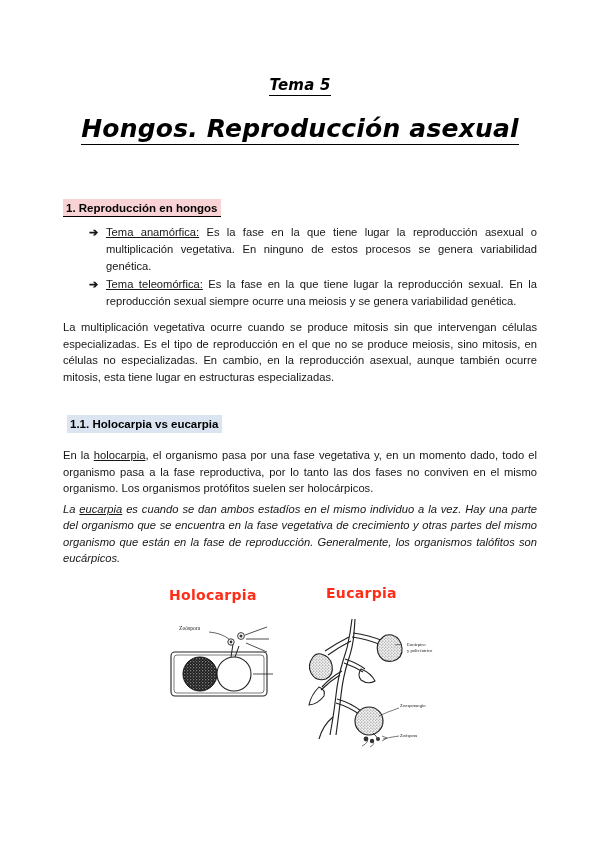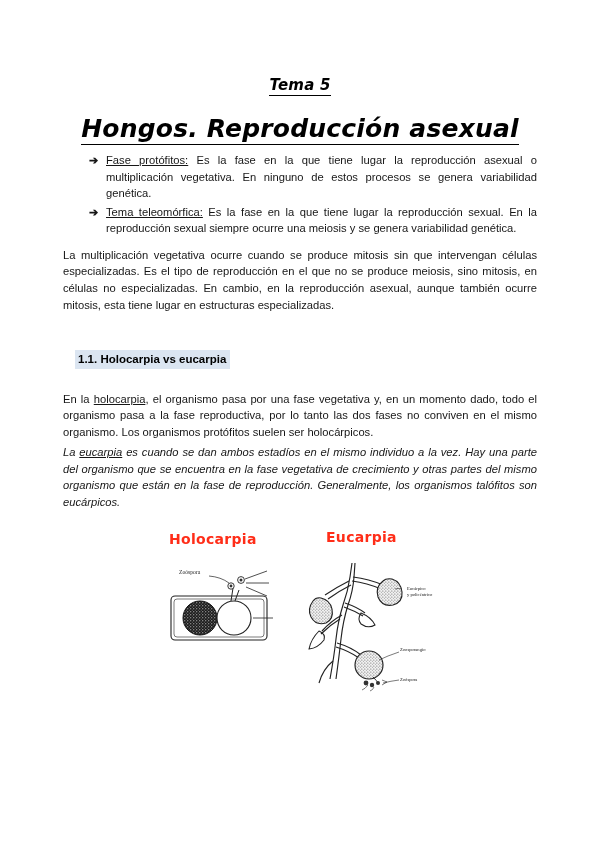--- a/index.html
+++ b/index.html
@@ -61,21 +61,21 @@
     background: #f9d2d6;
     padding: 2px 4px 1px 3px;
     border-bottom: 1.3px solid #000;
     line-height: 1.25;
   }
   .heading1-wrap { margin-top: 53px; }
 
   .heading2 {
     font-size: 11.5px;
     font-weight: bold;
-    margin: 12px;
+    margin: 4px;
     display: inline-block;
     background: #dbe5f1;
     padding: 2px 4px 2px 3px;
     line-height: 1.25;
   }
   .heading2-wrap { margin-top: 25px; }
 
   
   p.body {
     font-size: 11.2px;
@@ -153,25 +153,28 @@
 </head>
 <body>
 
 <div class="page">
 
   <div class="title-block">
     <div class="title-main"><span>Tema 5</span></div>
     <div class="title-sub"><span>Hongos. Reproducción asexual</span></div>
   </div>
 
+  <div class="heading1-wrap">
+    <h2 class="heading1">1. Reproducción en hongos</h2>
+  </div>
 
 
   <ul class="arrow-list">
     <li>
-      <span class="marker">➔</span><u class="ul">Fase protófitos:</u><span> Es la fase en la que tiene lugar la reproducción asexual o multiplicación vegetativa. En ninguno de estos procesos se genera variabilidad genética.</span>
+      <span class="marker">➔</span><u class="ul">Tema anamórfica:</u><span> Es la fase en la que tiene lugar la reproducción asexual o multiplicación vegetativa. En ninguno de estos procesos se genera variabilidad genética.</span>
     </li>
     <li>
       <span class="marker">➔</span><u class="ul">Tema teleomórfica:</u><span> Es la fase en la que tiene lugar la reproducción sexual. En la reproducción sexual siempre ocurre una meiosis y se genera variabilidad genética.</span>
     </li>
   </ul>
 
   <p class="body">La multiplicación vegetativa  ocurre cuando se produce mitosis sin que intervengan células especializadas. Es el tipo de reproducción en el que no se produce meiosis, sino mitosis, en células no especializadas. En cambio, en la reproducción asexual, aunque también ocurre mitosis, esta tiene lugar en estructuras especializadas.</p>
 
   <div class="heading2-wrap">
     <h3 class="heading2">1.1. Holocarpia vs eucarpia</h3>

